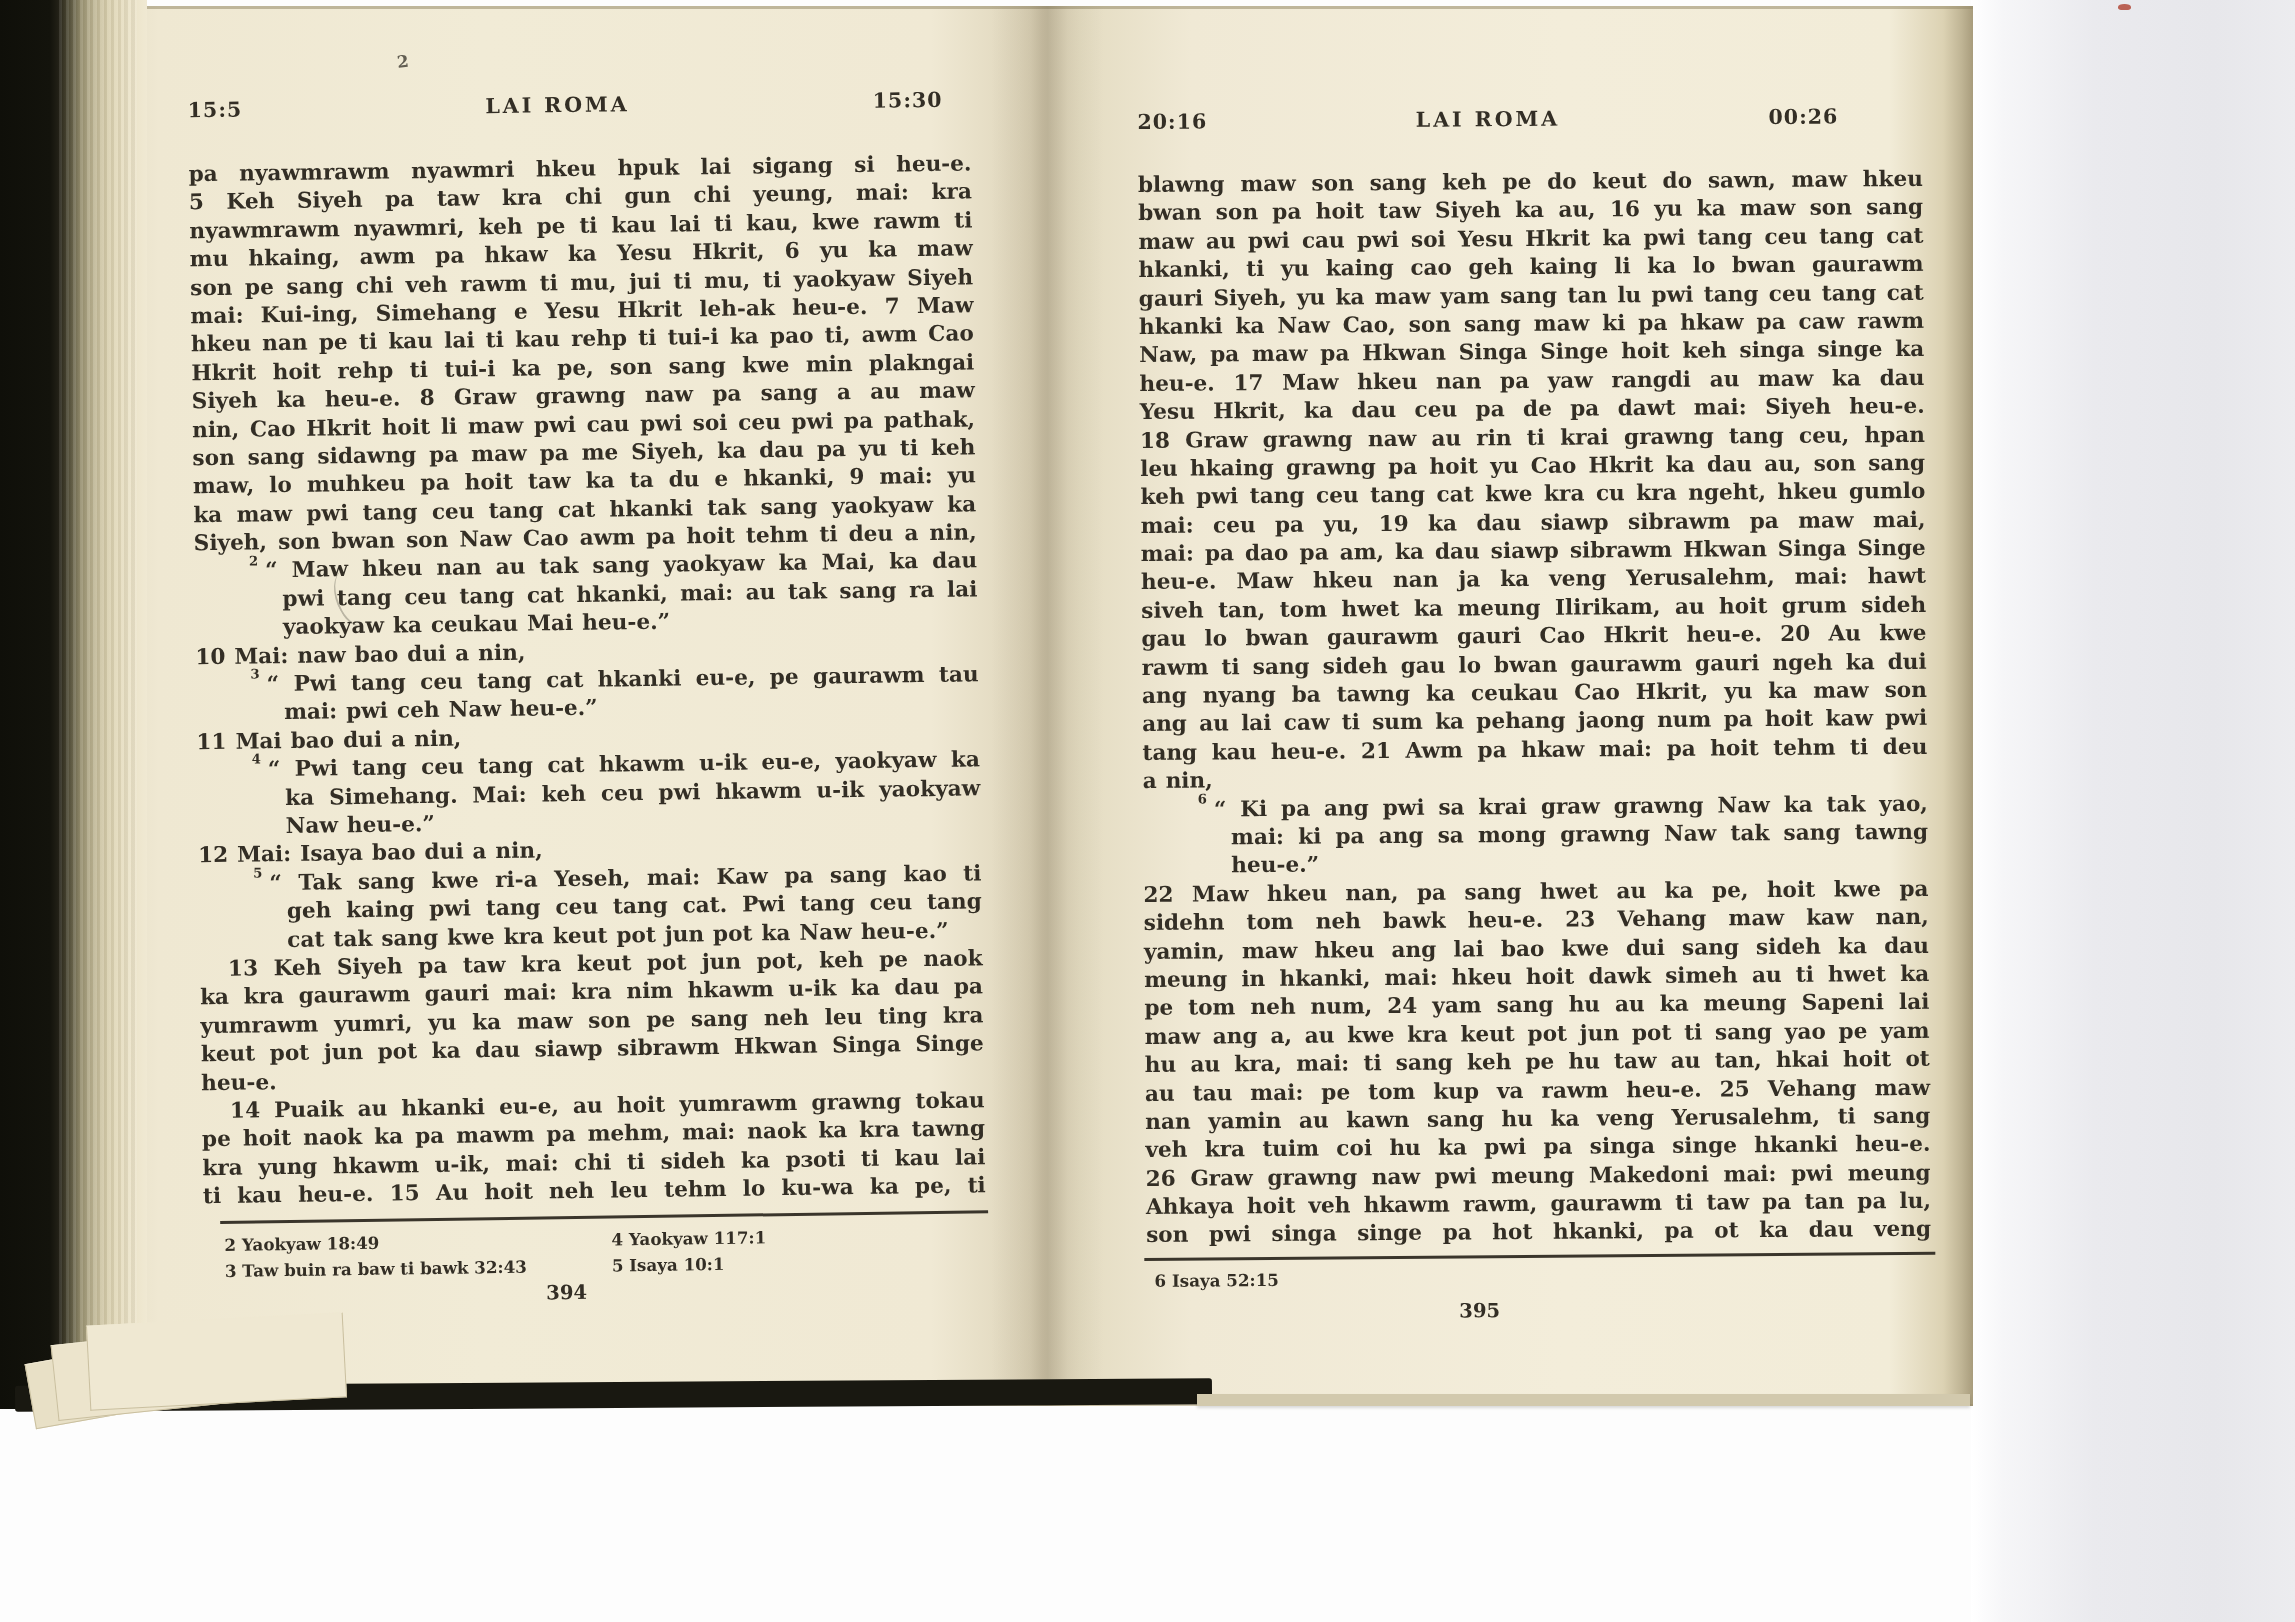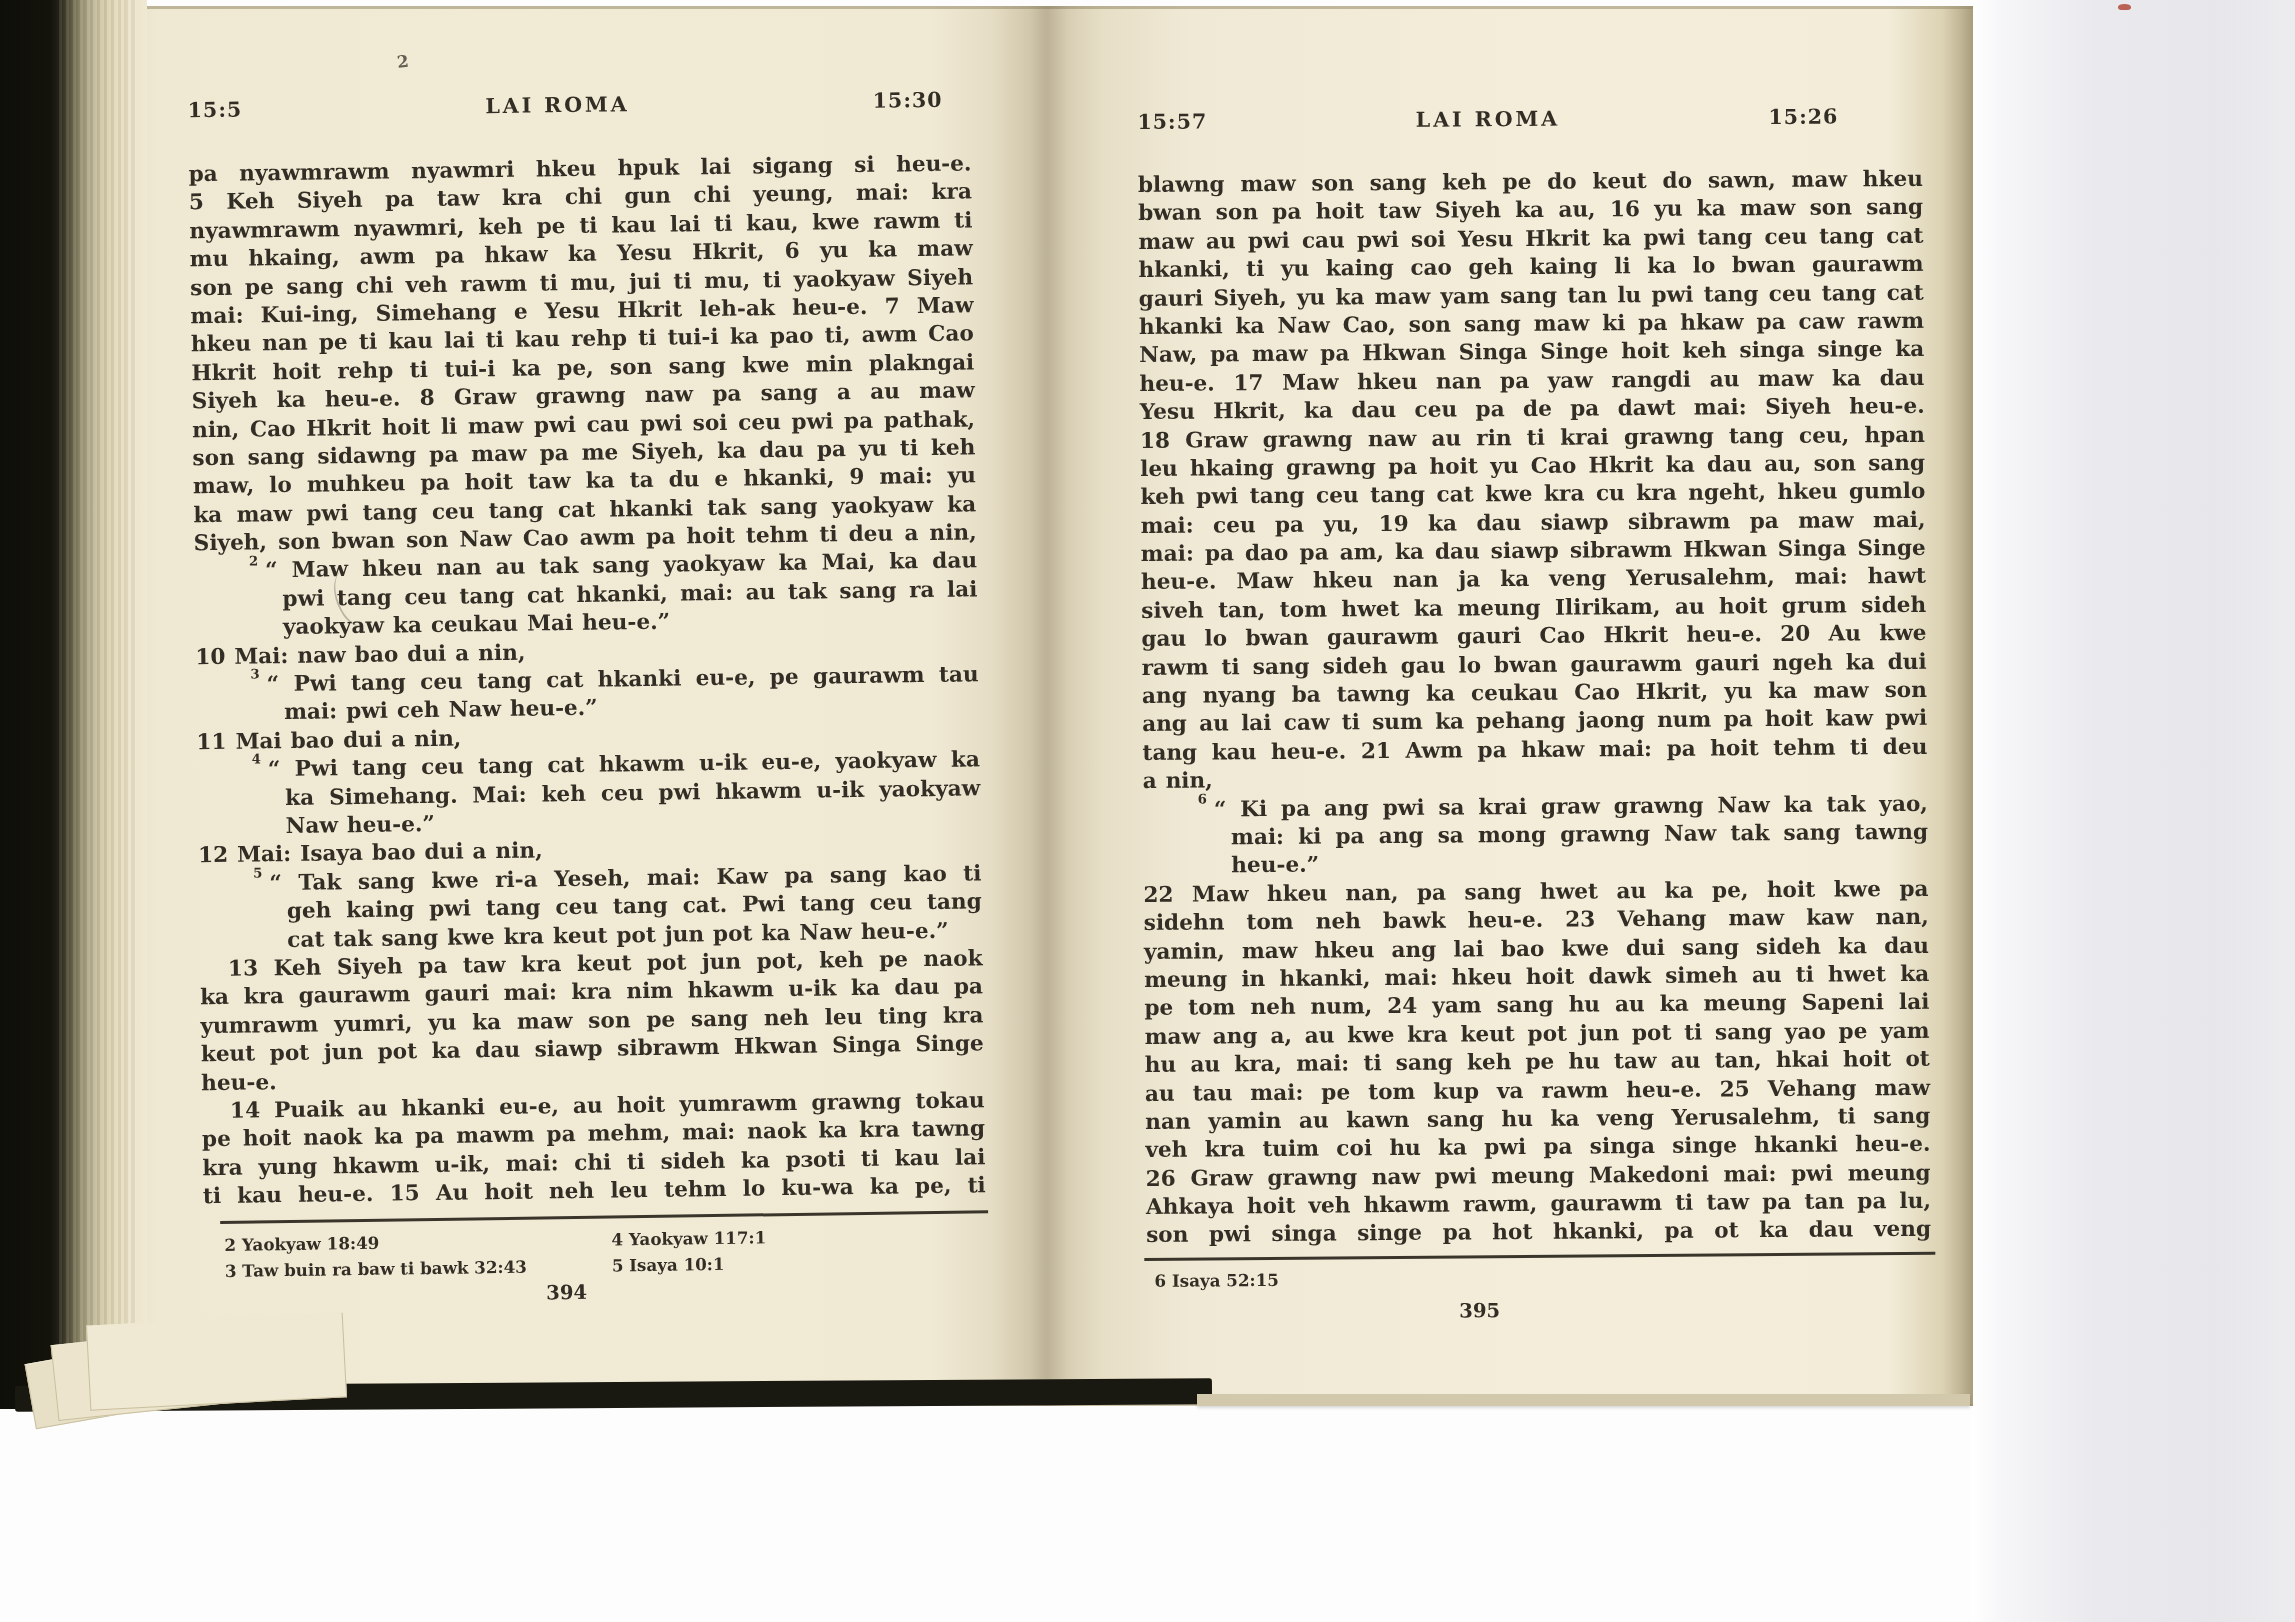--- a/index.html
+++ b/index.html
@@ -181,23 +181,23 @@
         <span>2 Yaokyaw 18:49</span>
         <span>4 Yaokyaw 117:1</span>
         <span>3 Taw buin ra baw ti bawk 32:43</span>
         <span>5 Isaya 10:1</span>
       </div>
     <div class="page-number">394</div>
   </div>
 
   <div id="right-content">
     <div class="running-head">
-      <span>15:57</span>
+      <span>20:16</span>
       <span class="title">LAI ROMA</span>
-      <span>15:26</span>
+      <span>00:26</span>
     </div>
 
     <div class="column" id="right-lines">
         <div class="line ">blawng maw son sang keh pe do keut do sawn, maw hkeu</div>
         <div class="line ">bwan son pa hoit taw Siyeh ka au, 16 yu ka maw son sang</div>
         <div class="line ">maw au pwi cau pwi soi Yesu Hkrit ka pwi tang ceu tang cat</div>
         <div class="line ">hkanki, ti yu kaing cao geh kaing li ka lo bwan gaurawm</div>
         <div class="line ">gauri Siyeh, yu ka maw yam sang tan lu pwi tang ceu tang cat</div>
         <div class="line ">hkanki ka Naw Cao, son sang maw ki pa hkaw pa caw rawm</div>
         <div class="line ">Naw, pa maw pa Hkwan Singa Singe hoit keh singa singe ka</div>

